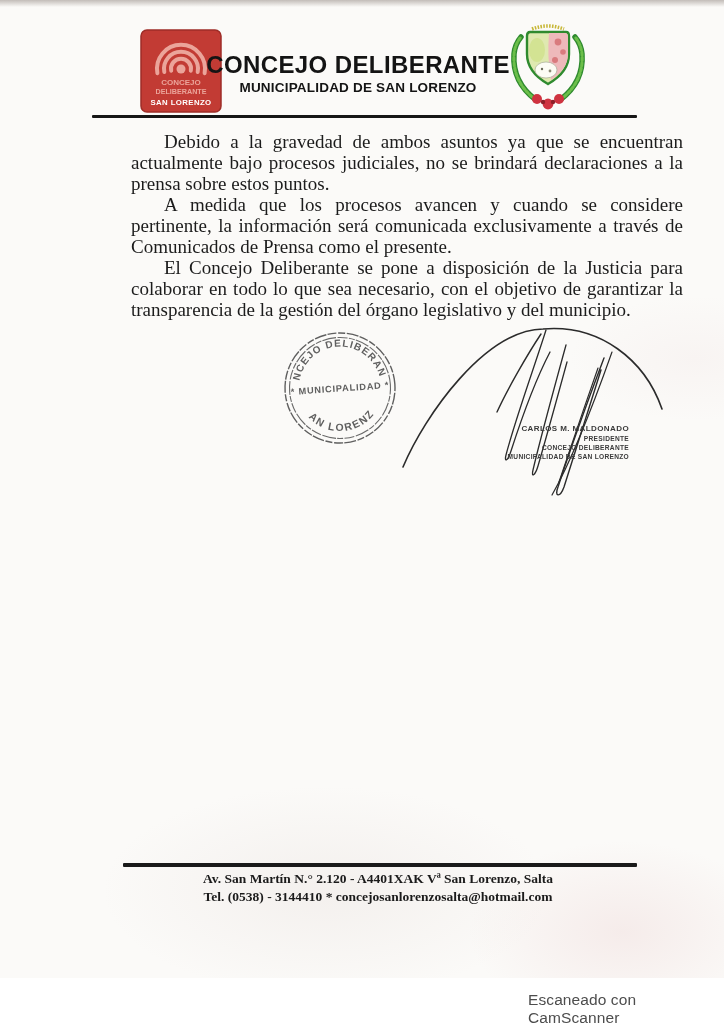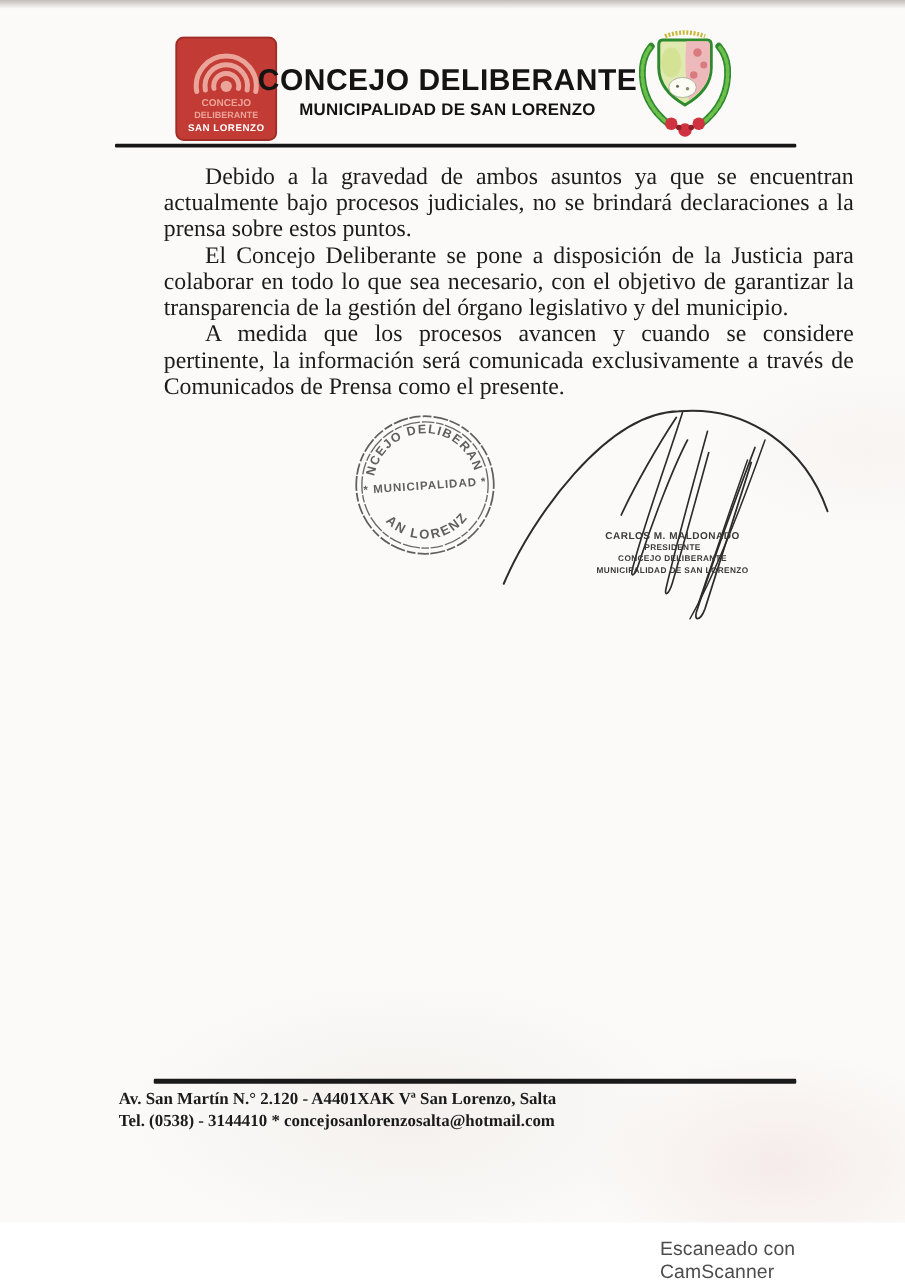--- a/index.html
+++ b/index.html
@@ -30,29 +30,29 @@
   
   .body-text{
     position:absolute;left:90px;top:131px;width:552px;
     font-size:19px;line-height:21px;color:#1c1c1c;text-align:justify;margin-left:41px;
   }
   .body-text p{margin:0;text-indent:33px;}
   
   .stamp-svg{position:absolute;left:281px;top:325px;width:118px;height:128px;opacity:.88;}
   .sig-svg{position:absolute;left:395px;top:318px;width:280px;height:188px;}
   .sig-block{
-    position:absolute;left:447px;top:424px;width:182px;text-align:center;
+    position:absolute;left:447px;top:424px;width:182px;text-align:right;
     font-family:"Liberation Sans",sans-serif;color:#3a3a3a;
   }
   .sig-name{font-size:8px;font-weight:700;letter-spacing:.4px;line-height:10px;}
   .sig-line{font-size:6.6px;font-weight:700;letter-spacing:.3px;line-height:9px;}
   
   .rule-bottom{position:absolute;left:123px;top:863px;width:514px;height:4px;background:#1a1a1a;border-radius:1px;}
   .footer-text{
-    position:absolute;left:95px;top:870px;width:566px;text-align:left;
+    position:absolute;left:95px;top:870px;width:566px;text-align:center;
     font-size:13.5px;font-weight:700;line-height:17.5px;color:#1b1b1b;
   }
   .camscanner-strip{position:absolute;left:0;bottom:0;width:724px;height:46px;background:#ffffff;}
   .watermark{
     position:absolute;left:528px;top:991px;width:182px;
     font-family:"Liberation Sans",sans-serif;font-size:15.5px;color:#4d4d4d;letter-spacing:.1px;
     text-align:left;
   }
 </style>
 </head>
@@ -97,22 +97,22 @@
     <circle cx="42" cy="84" r="5.4" fill="#cf3340"></circle>
     <circle cx="53" cy="79" r="5" fill="#cf3340"></circle>
     <circle cx="37" cy="82" r="2.2" fill="#8e1f28"></circle>
     <circle cx="47" cy="82" r="2.2" fill="#8e1f28"></circle>
   </svg>
 
   <div class="rule-top"></div>
 
   <div class="body-text">
     <p>Debido a la gravedad de ambos asuntos ya que se encuentran actualmente bajo procesos judiciales, no se brindará declaraciones a la prensa sobre estos puntos.</p>
+    <p>A medida que los procesos avancen y cuando se considere pertinente, la información será comunicada exclusivamente a través de Comunicados de Prensa como el presente.</p>
     <p>El Concejo Deliberante se pone a disposición de la Justicia para colaborar en todo lo que sea necesario, con el objetivo de garantizar la transparencia de la gestión del órgano legislativo y del municipio.</p>
-    <p>A medida que los procesos avancen y cuando se considere pertinente, la información será comunicada exclusivamente a través de Comunicados de Prensa como el presente.</p>
   </div>
 
   <svg class="stamp-svg" viewBox="0 0 118 128">
     <g transform="rotate(-4 59 63)" fill="none">
       <circle cx="59" cy="63" r="55" stroke="#4a4a4a" stroke-width="1.4" stroke-dasharray="7 1.6 12 1.2 9 1.8"></circle>
       <circle cx="59" cy="63" r="50.5" stroke="#565656" stroke-width="1.1" stroke-dasharray="10 1.4 6 1.1 14 1.6"></circle>
       <path id="stampTop" d="M 18.8 54.5 A 41 41 0 0 1 99.2 54.5"></path>
       <path id="stampBottom" d="M 25.1 89.5 A 43 43 0 0 0 92.9 89.5"></path>
       <text font-family="Liberation Sans, sans-serif" font-size="10" font-weight="700" letter-spacing="1.1" fill="#4a4a4a">
         <textPath href="#stampTop" startOffset="50%" text-anchor="middle">CONCEJO DELIBERANTE</textPath>

